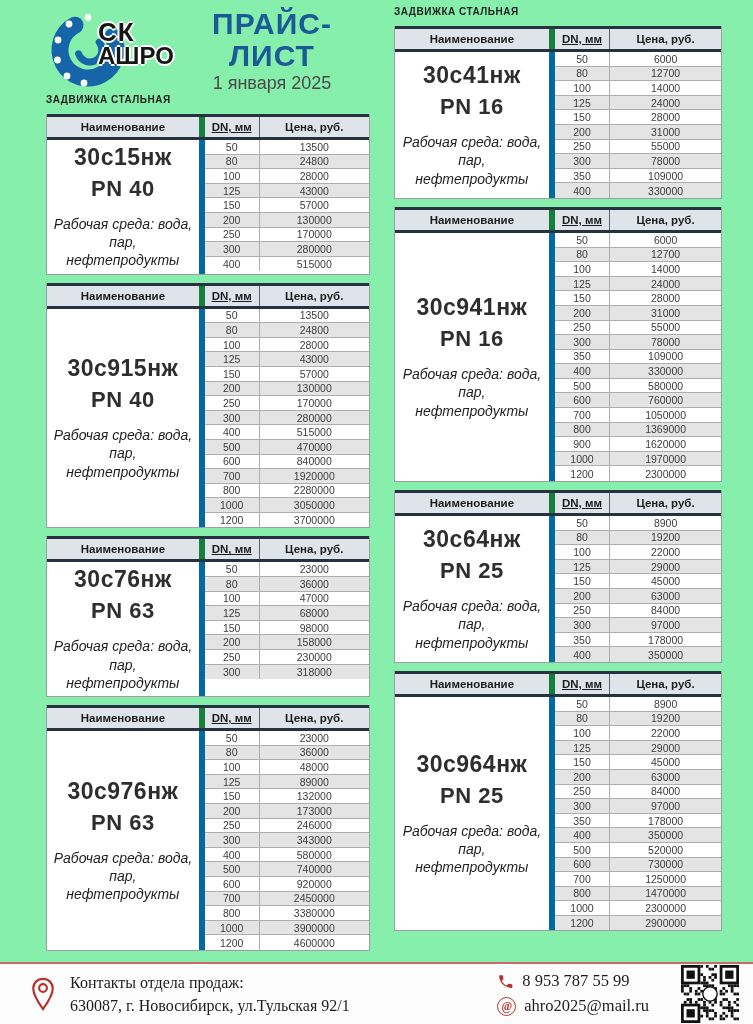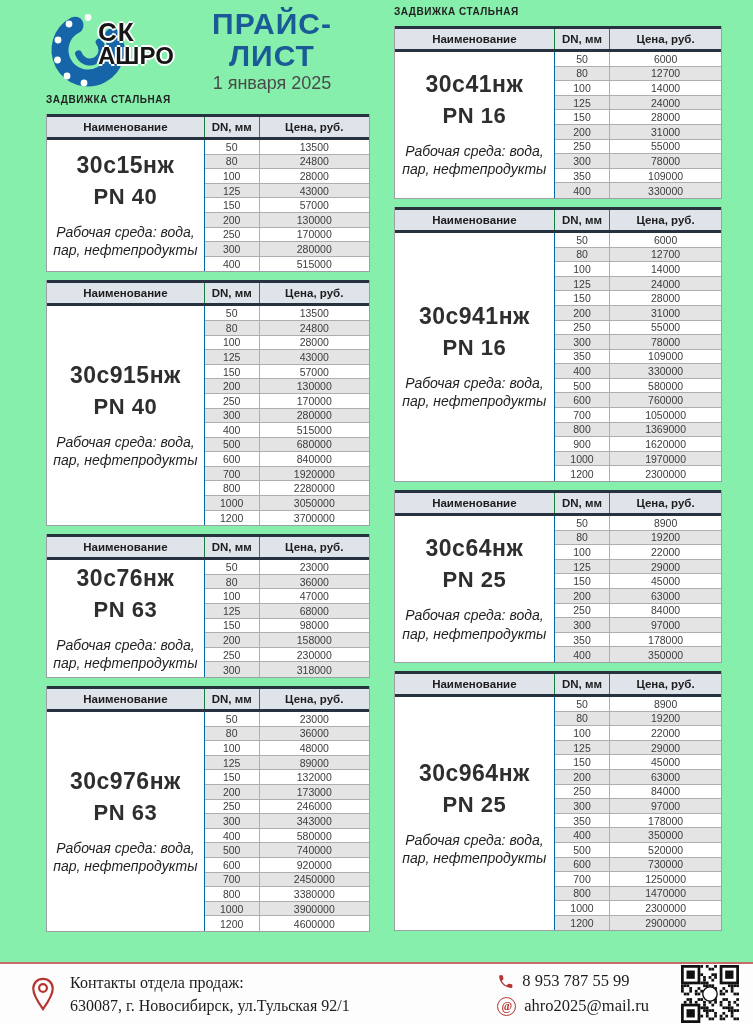--- a/index.html
+++ b/index.html
@@ -22,25 +22,25 @@
   .page-title{font-size:30px;font-weight:bold;color:#1a5a96;letter-spacing:1px;line-height:1.05;}
   .page-date{font-size:18px;color:#4a4a4a;margin-top:2px;}
 
   .section-heading{font-size:10px;font-weight:bold;color:#222;
     letter-spacing:0.5px;margin:0 0 8px 0;line-height:1.2;}
 
   
   .ptable{border:1px solid #9aa0a6;border-top:none;margin-bottom:8px;background:#fff;}
   .thead{display:flex;background:#dfe3ea;border-top:3px solid #26323f;border-bottom:3px solid #26323f;}
   .th{font-weight:bold;font-size:11.5px;color:#1c1c1c;text-align:center;padding:4px 2px;box-sizing:border-box;}
-  .th.name{width:49%;border-right:1px solid #15803d;}
-  .th.dn{width:17%;border-right:1px solid #5c6672;}
+  .th.name{width:49%;border-right:6px solid #15803d;}
+  .th.dn{width:17%;border-right:1px solid #5c6672;text-decoration:underline;}
   .th.price{width:34%;}
   .tbody{display:flex;align-items:stretch;}
-  .namecell{width:49%;border-right:1px solid #0369a1;box-sizing:border-box;display:flex;
+  .namecell{width:49%;border-right:6px solid #0369a1;box-sizing:border-box;display:flex;
     flex-direction:column;align-items:center;justify-content:center;padding:4px 6px;text-align:center;}
   .model{font-size:23px;font-weight:bold;color:#2e2e2e;letter-spacing:0.5px;}
   .pn{font-size:22px;font-weight:bold;color:#2e2e2e;margin-top:5px;letter-spacing:0.5px;}
   .media{font-size:14px;font-style:italic;color:#1f1f1f;margin-top:13px;line-height:1.3;max-width:155px;}
   .rows{width:51%;display:flex;flex-direction:column;}
   .row{display:flex;height:14.6px;box-sizing:border-box;border-bottom:1px solid #aeaeae;
     font-size:10.5px;color:#3c3c3c;align-items:stretch;background:#fff;}
   .row:nth-child(even){background:#e4e4e4;}
   .row:last-child{border-bottom:none;}
   .cell{display:flex;align-items:center;justify-content:center;box-sizing:border-box;}
@@ -189,21 +189,21 @@
                 <div class="row">
                   <div class="cell dn">300</div>
                   <div class="cell price">280000</div>
                 </div>
                 <div class="row">
                   <div class="cell dn">400</div>
                   <div class="cell price">515000</div>
                 </div>
                 <div class="row">
                   <div class="cell dn">500</div>
-                  <div class="cell price">680000</div>
+                  <div class="cell price">470000</div>
                 </div>
                 <div class="row">
                   <div class="cell dn">600</div>
                   <div class="cell price">840000</div>
                 </div>
                 <div class="row">
                   <div class="cell dn">700</div>
                   <div class="cell price">1920000</div>
                 </div>
                 <div class="row">

